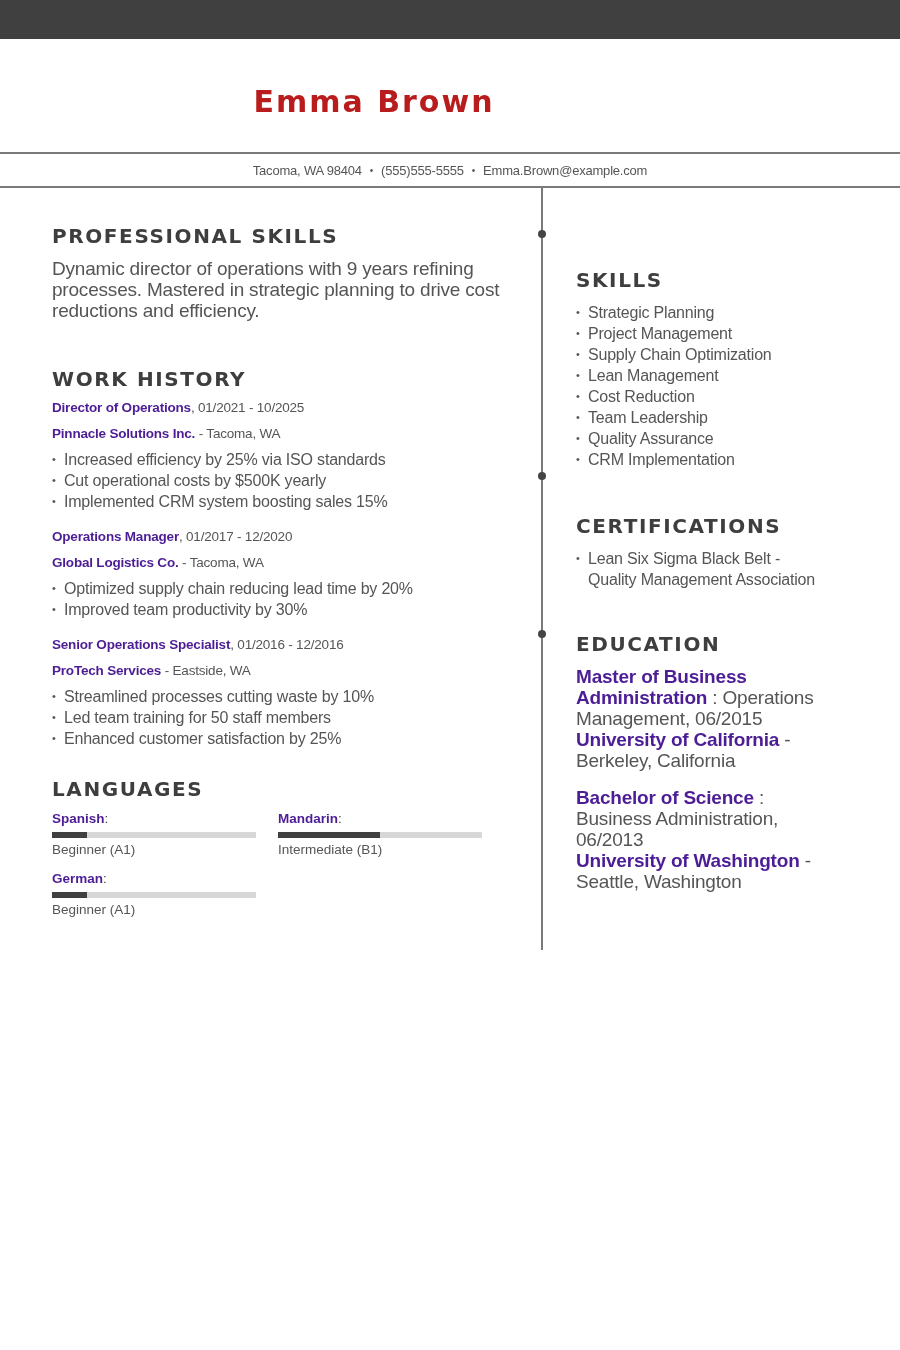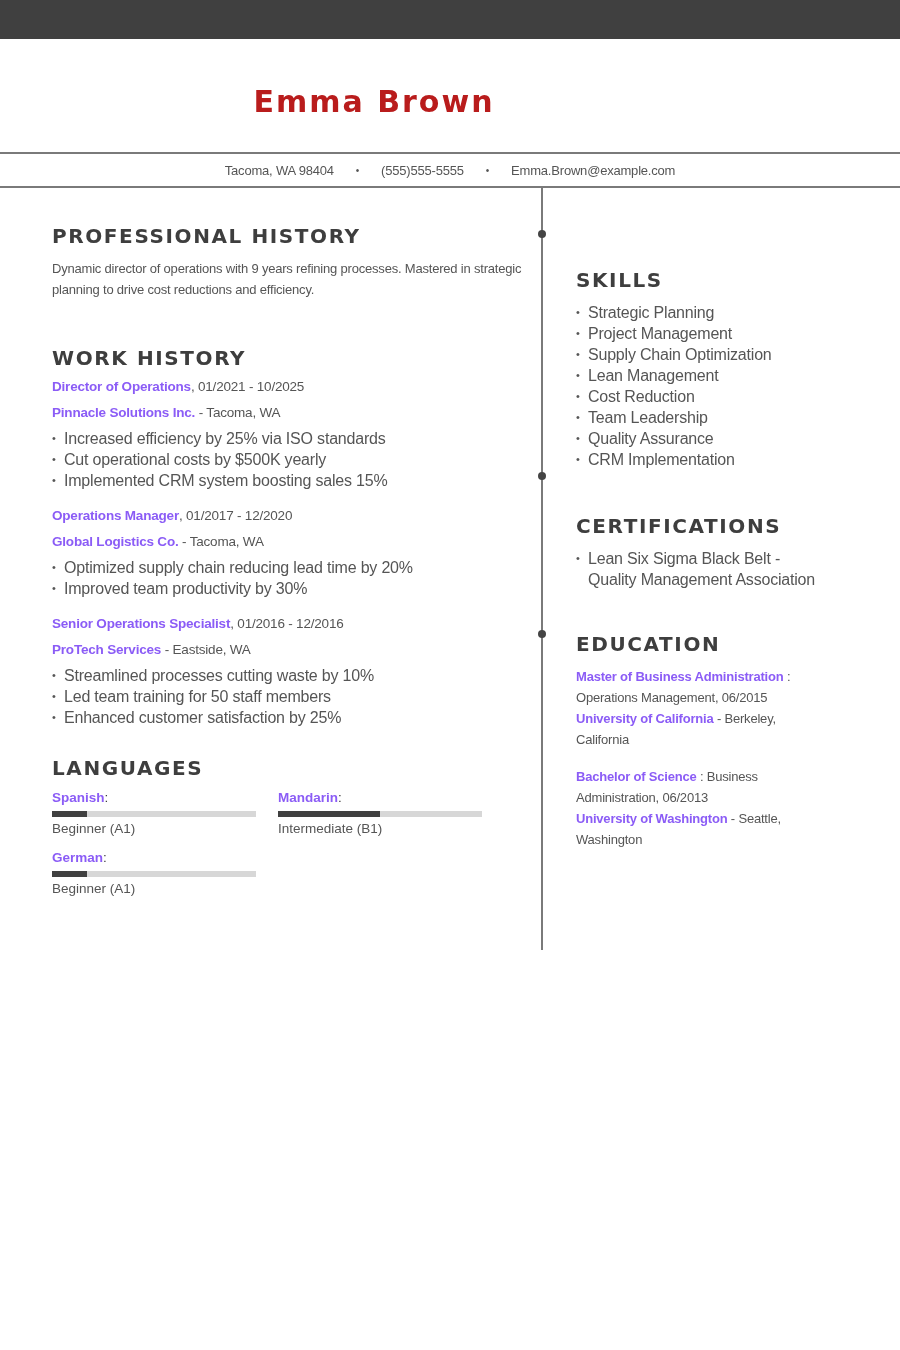--- a/index.html
+++ b/index.html
@@ -6,35 +6,35 @@
   html, body { width: 900px; height: 1350px; background: #ffffff; overflow: hidden; }
   body { position: relative; font-family: "Liberation Sans", sans-serif; color: #4a4a4a; }
 
   .topbar { position: absolute; left: 0; top: 0; width: 900px; height: 39px; background: #404040; }
 
   .name { position: absolute; left: 0; top: 84px; width: 748px; text-align: center;
     font-family: "DejaVu Sans", sans-serif; font-weight: bold; font-size: 30px; letter-spacing: 2px; color: #b91c1c; }
 
   .contact-bar { position: absolute; left: 0; top: 152px; width: 900px; height: 36px;
     border-top: 2px solid #7a7a7a; border-bottom: 2px solid #7a7a7a;
-    display: flex; justify-content: center; align-items: center; gap: 22px;
+    display: flex; justify-content: center; align-items: center; gap: 8px;
     font-size: 13px; color: #555; letter-spacing: -0.2px; }
   .contact-bar .dot { font-size: 10px; color: #555; }
 
   .divider { position: absolute; left: 541px; top: 188px; width: 2px; height: 762px; background: #7a7a7a; }
   .node { position: absolute; left: 538px; width: 8px; height: 8px; border-radius: 50%; background: #444; }
 
   .left { position: absolute; left: 52px; top: 222px; width: 470px; }
   .right { position: absolute; left: 576px; top: 222px; width: 300px; margin-top: 44px; }
 
   .section-title { font-family: "DejaVu Sans", sans-serif; font-weight: bold; font-size: 20px;
     letter-spacing: 1.6px; color: #3e3e3e; line-height: 28px; margin-bottom: 8px; }
 
-  .text { font-size: 13px; line-height: 21px; color: #555; letter-spacing: -0.2px; }
-  .bold { font-weight: bold; color: #8b5cf6; }
+  .text { font-size: 19px; line-height: 21px; color: #555; letter-spacing: -0.2px; }
+  .bold { font-weight: bold; color: #4c1d95; }
 
   .section { margin-bottom: 40px; }
   .job { margin-bottom: 14px; }
   .job-line { font-size: 13.5px; line-height: 21px; color: #555; margin-bottom: 5px; letter-spacing: -0.2px; }
   ul.bullets { list-style: none; }
   ul.bullets li { position: relative; padding-left: 12px; font-size: 16px; line-height: 21px; color: #555; letter-spacing: -0.2px; }
   ul.bullets li::before { content: "•"; position: absolute; left: 0; top: 0; font-size: 11px; color: #555; }
 
   .lang-grid { display: grid; grid-template-columns: 204px 204px; column-gap: 22px; row-gap: 10px; }
   .lang-name { font-size: 13.5px; line-height: 19px; color: #3e3e3e; }
@@ -60,21 +60,21 @@
 </div>
 
 <div class="divider"></div>
 <div class="node" style="top:230px"></div>
 <div class="node" style="top:472px"></div>
 <div class="node" style="top:630px"></div>
 
 <div class="left">
 
   <div class="section" style="margin-bottom:44px">
-    <h2 class="section-title">PROFESSIONAL HISTORY</h2>
+    <h2 class="section-title">PROFESSIONAL SKILLS</h2>
     <p class="text">Dynamic director of operations with 9 years refining processes. Mastered in strategic planning to drive cost reductions and efficiency.</p>
   </div>
 
   <div class="section" style="margin-bottom:26px">
     <h2 class="section-title" style="margin-bottom:4px">WORK HISTORY</h2>
 
     <div class="job">
       <div class="job-line">
         <span class="bold">Director of Operations</span><span>, 01/2021 - 10/2025</span>
       </div>

